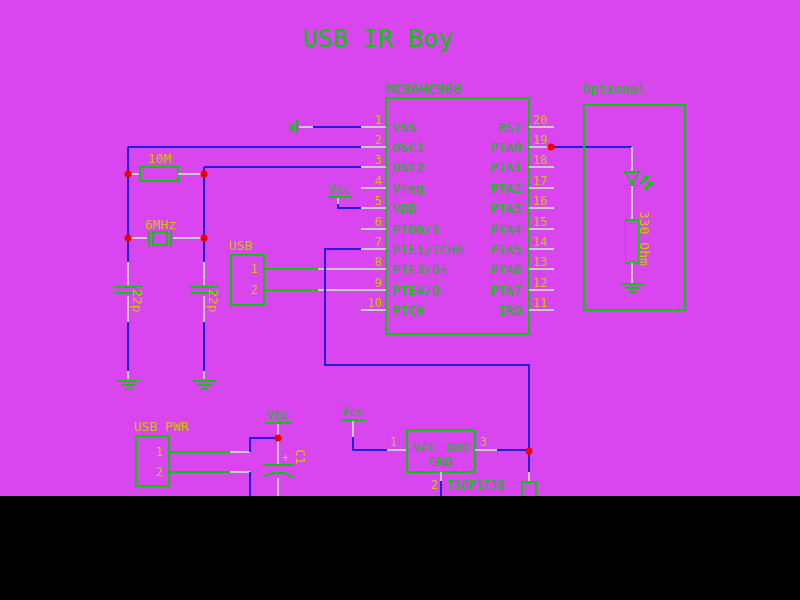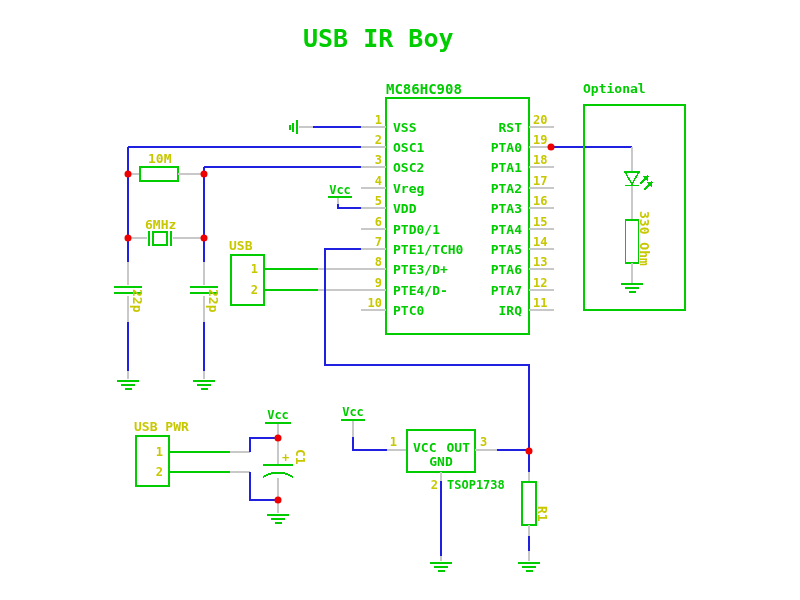--- a/index.html
+++ b/index.html
@@ -1,16 +1,16 @@
 <!DOCTYPE html>
 <html><head>
 <meta charset="utf-8">
 <style>
   html,body{margin:0;padding:0;background:#000;}
-  .stage{position:relative;width:800px;height:600px;background:#ffffff;overflow:hidden;font-weight:bold;}
+  .stage{position:relative;width:800px;height:496px;background:#d946ef;overflow:hidden;}
   svg{display:block;}
   svg line, svg rect, svg path, svg polyline{shape-rendering:crispEdges;}
   .wb{stroke:#2020E0;stroke-width:2;fill:none;}          
   .ws{stroke:#C8C8C8;stroke-width:2;fill:none;}          
   .cg{stroke:#00CC00;stroke-width:1.5;fill:none;}        
   .cg2{stroke:#00CC00;stroke-width:2;fill:none;}         
   text{font-family:"DejaVu Sans Mono", monospace;fill:#00CC00;}
   .ty{fill:#C8C800;}
   .t12{font-size:12px;} .t13{font-size:13px;} .t14{font-size:14px;} .t25{font-size:25px;}
   .dot{fill:#EE0000;stroke:none;}

